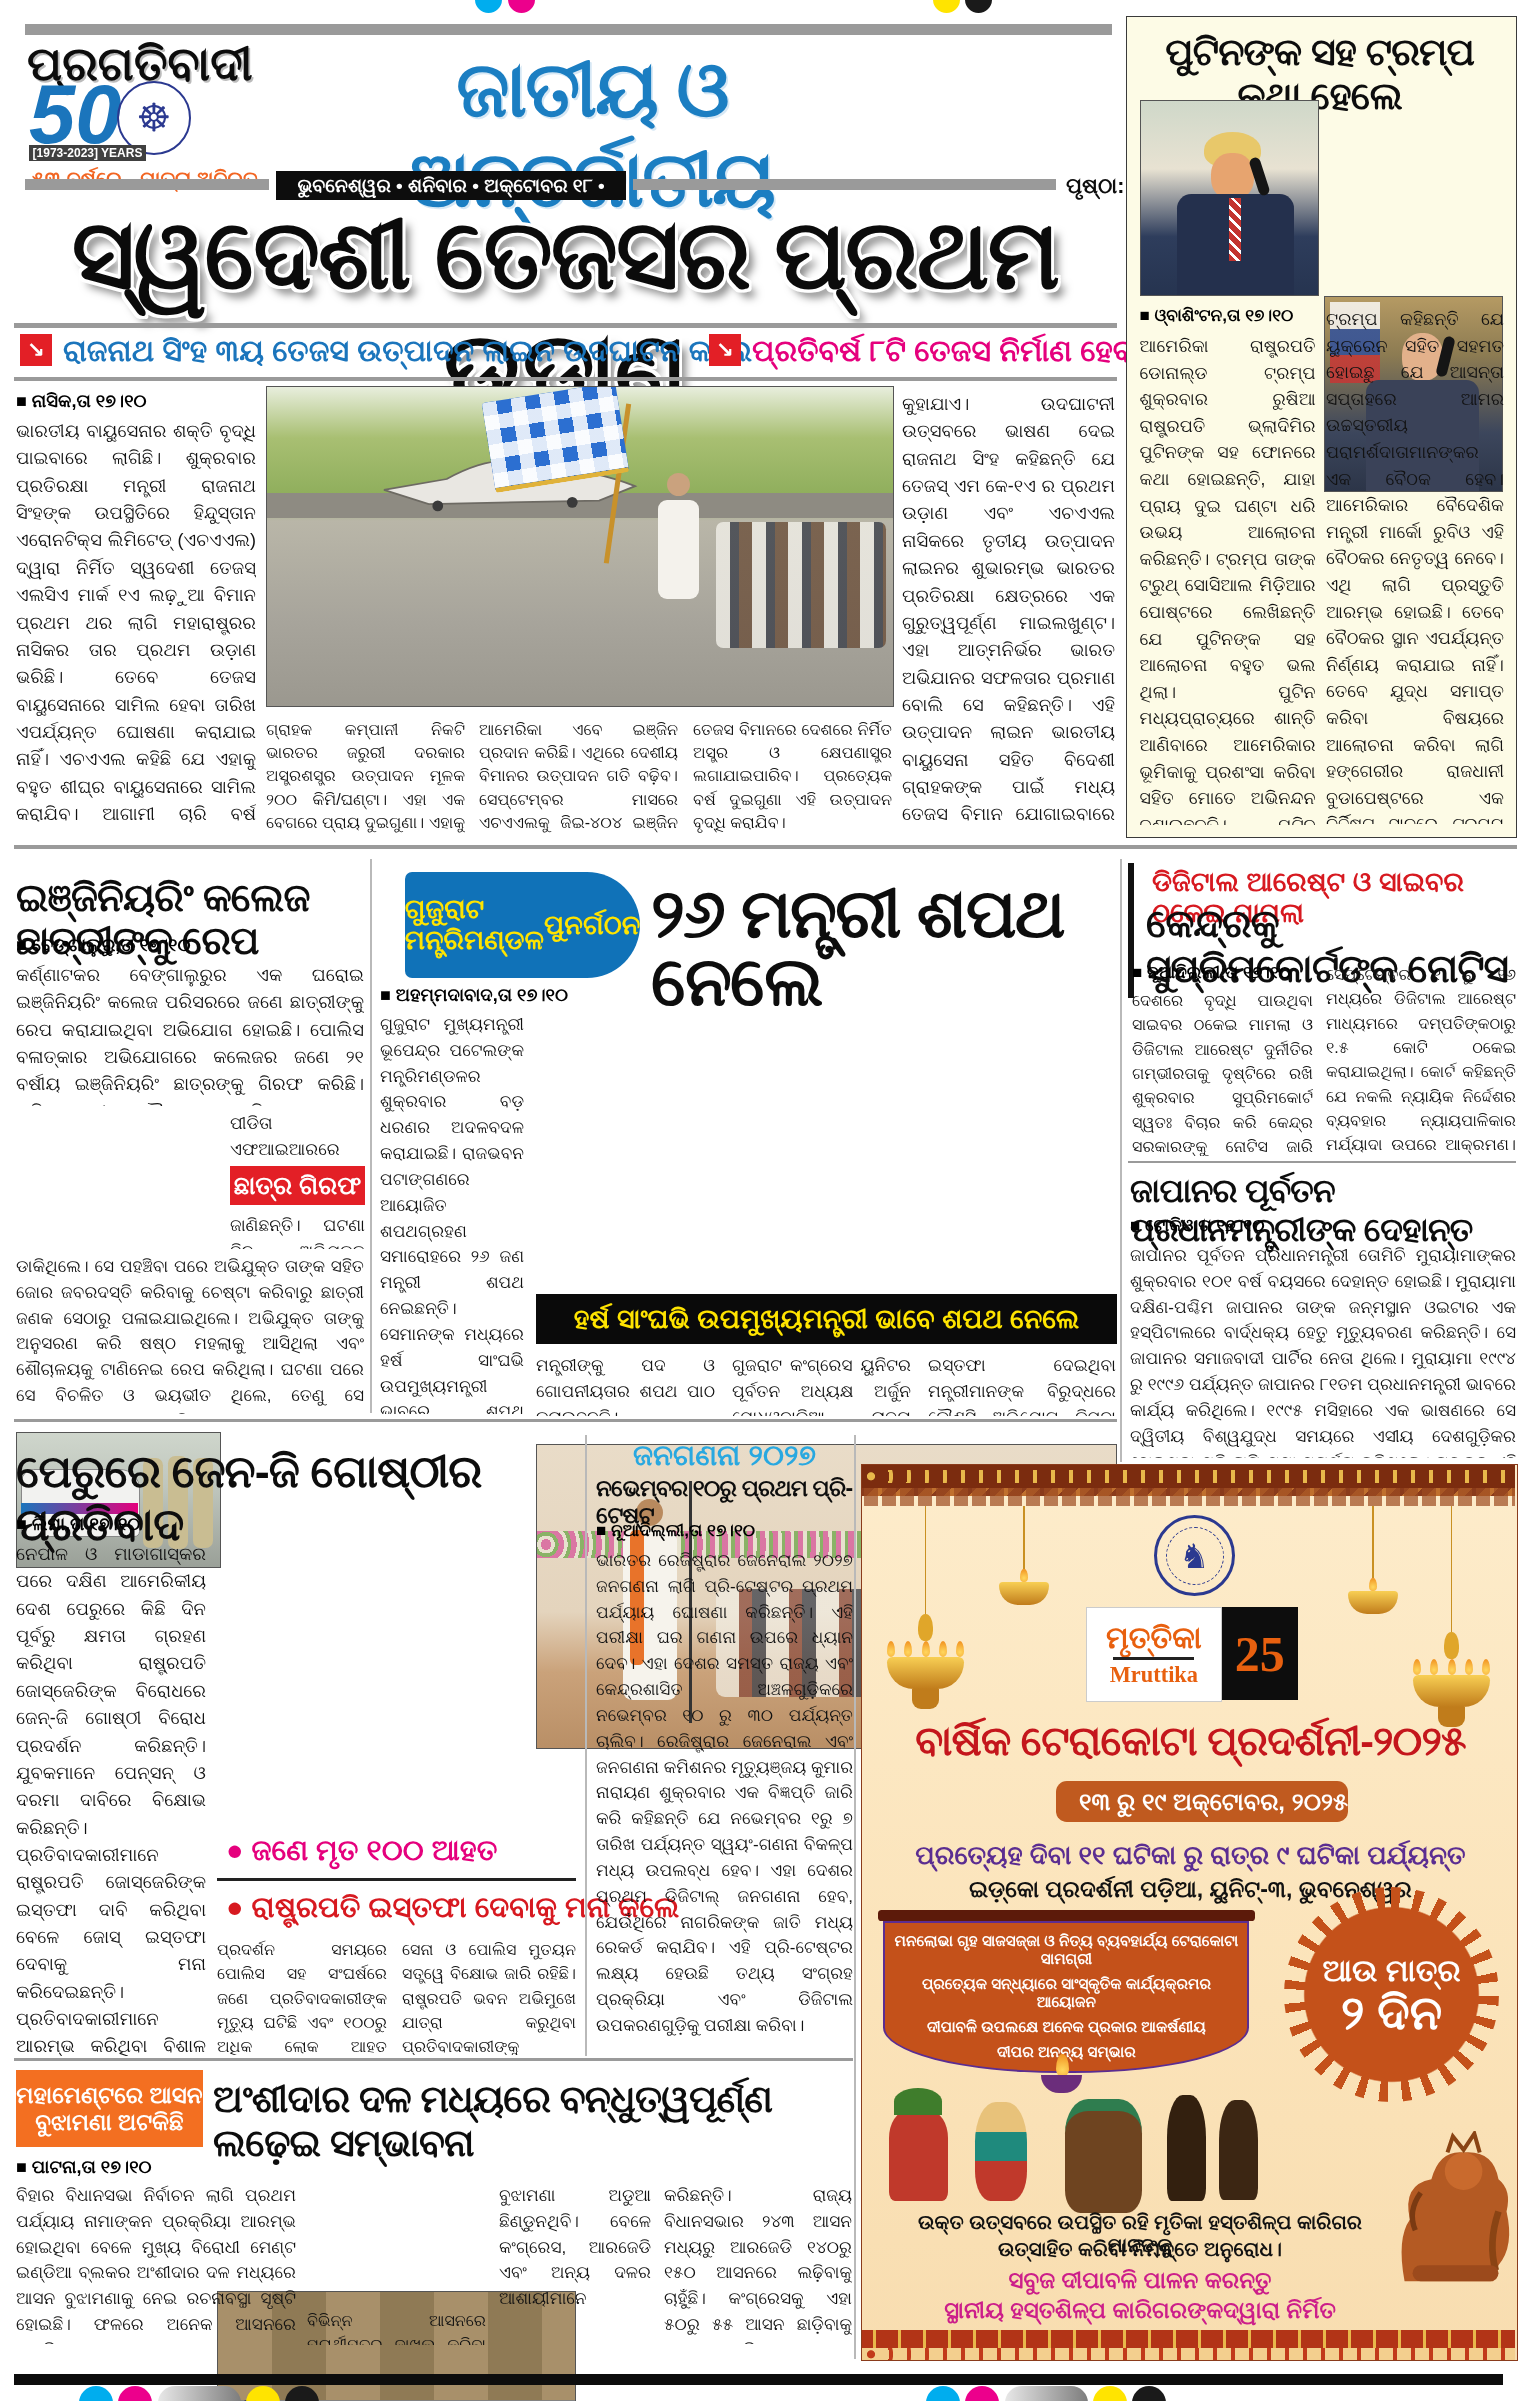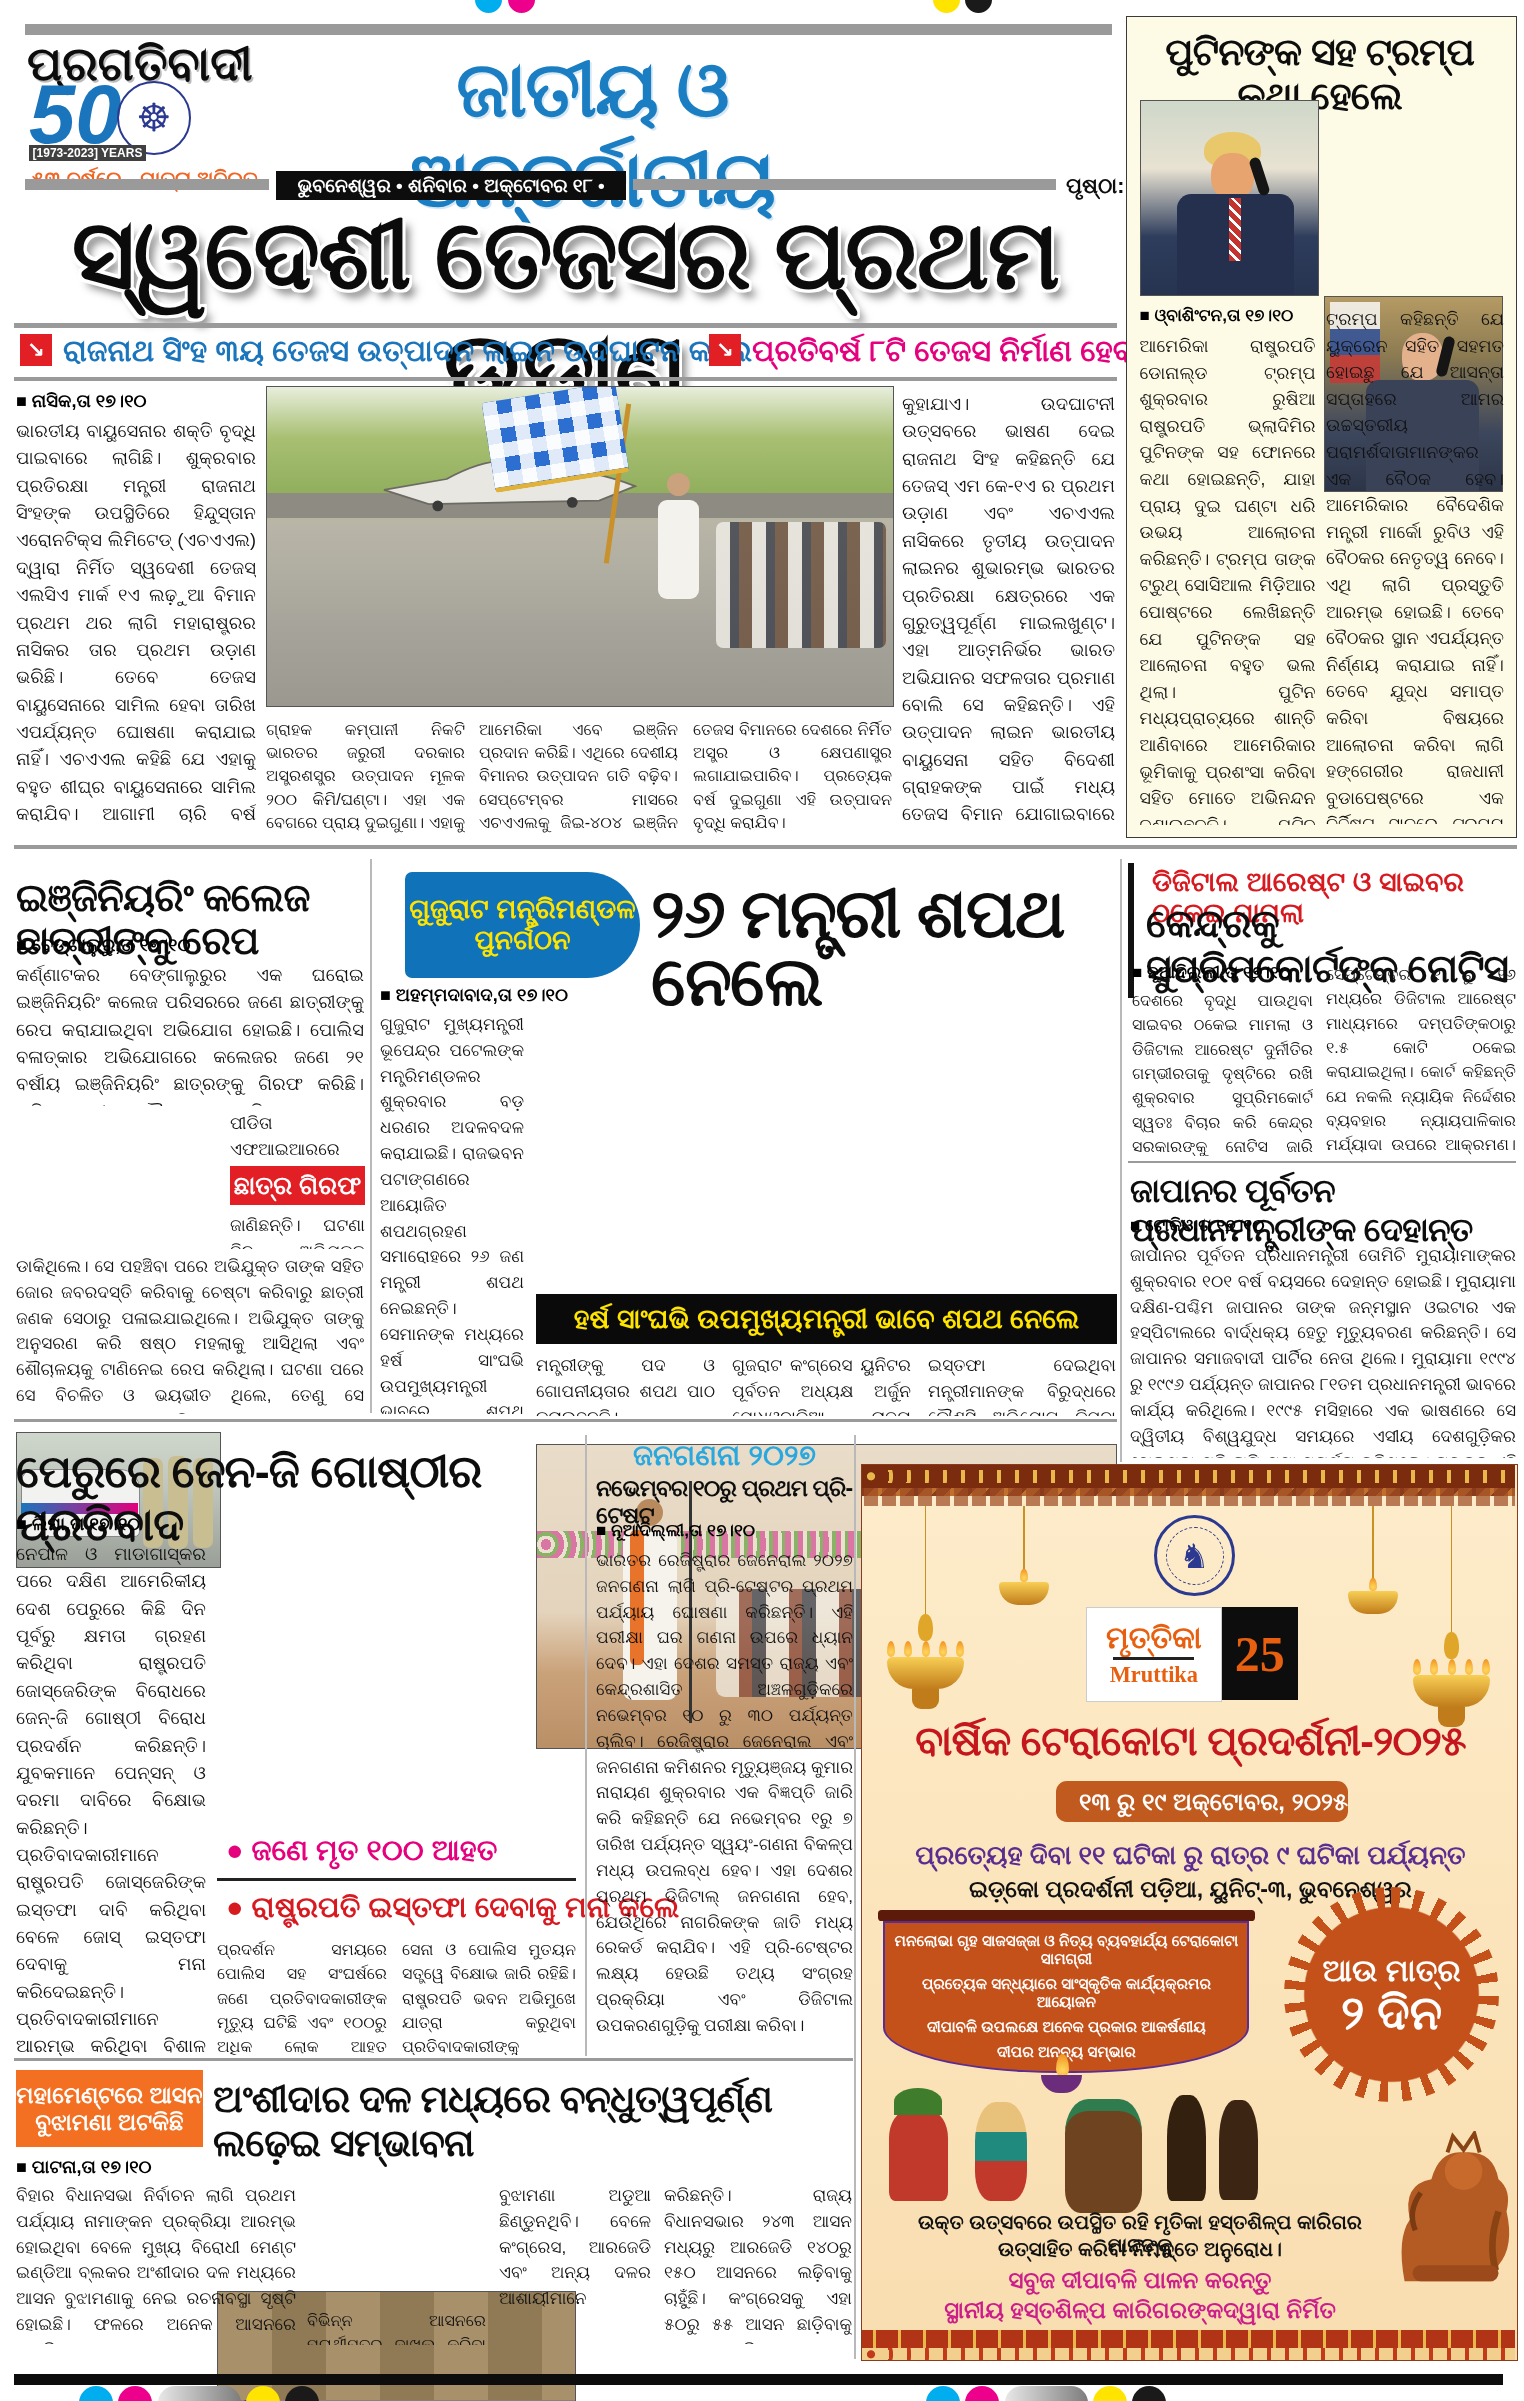--- a/index.html
+++ b/index.html
@@ -133,21 +133,21 @@
     <div class="abs" style="left:126px;top:25px;width:20px;height:90px;background:#c9bd92;border-radius:7.2px;"></div>
     <div class="abs" style="left:151px;top:23px;width:20px;height:93px;background:#c9bd92;border-radius:7.2px;"></div>
     <div class="abs" style="left:176px;top:25px;width:20px;height:90px;background:#c9bd92;border-radius:7.2px;"></div>
   </div>
 
   <div class="abs body" style="left:230px;top:1111px;width:135px;height:54px;overflow:hidden;font-size:17px;">ପୀଡିତା ଏଫଆଇଆରରେ ଦର୍ଶାଇଛନ୍ତି ଯେ ସେ ଅଭିଯୁକ୍ତଙ୍କୁ</div>
   <div class="abs ctr" style="left:230px;top:1166px;width:135px;height:39px;background:#e31f26;color:#fff;font-weight:bold;font-size:25px;line-height:39px;">ଛାତ୍ର ଗିରଫ</div>
   <div class="abs body" style="left:230px;top:1213px;width:135px;height:36px;overflow:hidden;font-size:17px;">ଜାଣିଛନ୍ତି। ଘଟଣା ଦିନ ଅଭିଯୁକ୍ତ ତାଙ୍କୁ କଲେଜର ସପ୍ତମ ମହଲାକୁ ଭେଟିବାକୁ</div>
   <div class="abs body" style="left:16px;top:1254px;width:348px;height:160px;overflow:hidden;font-size:17px;">ଡାକିଥିଲେ। ସେ ପହଞ୍ଚିବା ପରେ ଅଭିଯୁକ୍ତ ତାଙ୍କ ସହିତ ଜୋର ଜବରଦସ୍ତି କରିବାକୁ ଚେଷ୍ଟା କରିବାରୁ ଛାତ୍ରୀ ଜଣକ ସେଠାରୁ ପଳାଇଯାଇଥିଲେ। ଅଭିଯୁକ୍ତ ତାଙ୍କୁ ଅନୁସରଣ କରି ଷଷ୍ଠ ମହଲାକୁ ଆସିଥିଲା ଏବଂ ଶୌଚାଳୟକୁ ଟାଣିନେଇ ରେପ କରିଥିଲା। ଘଟଣା ପରେ ସେ ବିଚଳିତ ଓ ଭୟଭୀତ ଥିଲେ, ତେଣୁ ସେ ଏଫଆଇଆର ଦାୟର କରିନଥିଲେ। ପରେ ସେ ଘଟଣା ବିଷୟରେ ତାଙ୍କ ପିତାମାତାଙ୍କୁ ଜଣାଇବା ସହିତ ପୋଲିସ ଷ୍ଟେସନରେ ଅଭିଯୋଗ କରିଥିଲେ। ଅକ୍ଟୋବର ୧୬ ତାରିଖରେ ପୋଲିସ ଅଭିଯୁକ୍ତକୁ ଗିରଫ କରିଥିଲା। ପୋଲିସର କହିବା ଅନୁସାରେ ଘଟଣା ଘଟିଥିବା ମହଲାରେ କୌଣସି ସିସି ଟିଭି କ୍ୟାମେରା ନଥିବାରୁ ପ୍ରମାଣ ମିଳିନାହିଁ। ତେବେ ଫରେନସିକ୍ ଏବଂ ଡିଜିଟାଲ୍ ପ୍ରମାଣ ଯାଞ୍ଚ କରାଯାଉଛି। ଅଭିଯୁକ୍ତକୁ ବିଚାର ବିଭାଗୀୟ ହାଜତକୁ ପଠାଇ ଦିଆଯାଇଛି।</div>
 
-  <div class="abs" style="left:405px;top:872px;width:235px;height:106px;background:#1072b8;border-radius:7.2px 54px 54px 7.2px / 7.2px 54px 54px 7.2px;display:flex;flex-direction:column;align-items:center;justify-content:center;">
+  <div class="abs" style="left:405px;top:872px;width:235px;height:106px;background:#1072b8;border-radius:7.2px 54px 54px 7.2px / 7.2px 54px 54px 7.2px;display:flex;flex-direction:row;align-items:center;justify-content:center;">
     <span class="b" style="color:#ffe400;font-size:27px;">ଗୁଜୁରାଟ ମନ୍ତ୍ରିମଣ୍ଡଳ</span>
     <span class="b" style="color:#ffe400;font-size:27px;">ପୁନର୍ଗଠନ</span>
   </div>
   <div class="abs b headline" style="left:651px;top:879px;width:466px;font-size:68px;line-height:1.0;letter-spacing:-1.8px;">୨୬ ମନ୍ତ୍ରୀ ଶପଥ ନେଲେ</div>
 
   <div class="abs dl" style="left:380px;top:985px;">■ ଅହମ୍ମଦାବାଦ,ତା ୧୭।୧୦</div>
   <div class="abs body" style="left:380px;top:1012px;width:144px;height:402px;overflow:hidden;font-size:17px;">ଗୁଜୁରାଟ ମୁଖ୍ୟମନ୍ତ୍ରୀ ଭୂପେନ୍ଦ୍ର ପଟେଲଙ୍କ ମନ୍ତ୍ରିମଣ୍ଡଳର ଶୁକ୍ରବାର ବଡ଼ ଧରଣର ଅଦଳବଦଳ କରାଯାଇଛି। ରାଜଭବନ ପଟାଙ୍ଗଣରେ ଆୟୋଜିତ ଶପଥଗ୍ରହଣ ସମାରୋହରେ ୨୬ ଜଣ ମନ୍ତ୍ରୀ ଶପଥ ନେଇଛନ୍ତି। ସେମାନଙ୍କ ମଧ୍ୟରେ ହର୍ଷ ସାଂଘଭି ଉପମୁଖ୍ୟମନ୍ତ୍ରୀ ଭାବରେ ଶପଥ ନେଇଛନ୍ତି। ରାଜ୍ୟପାଳ ଆଚାର୍ଯ୍ୟ ଦେବବ୍ରତ ସମସ୍ତ</div>
 
   <div class="abs photo" style="left:536px;top:987px;width:581px;height:305px;background:linear-gradient(180deg,#e9dcc8 0%,#e4d4bd 55%,#caa27a 75%,#b98f66 100%);">
     <div class="abs" style="left:0;top:86px;width:581px;height:27px;background:repeating-radial-gradient(circle at 9px 13.5px,#d96ba0 0 5.4px,#e8e3d0 5.4px 9px,#7fae5c 9px 12.6px);opacity:.9;"></div>

